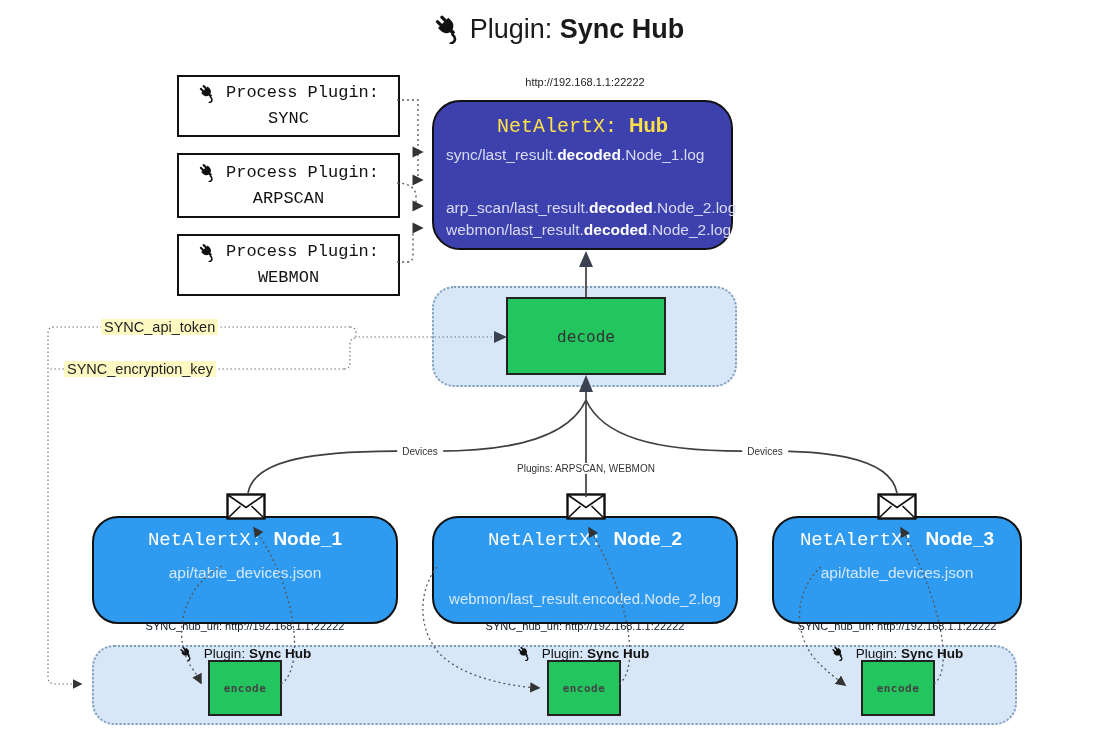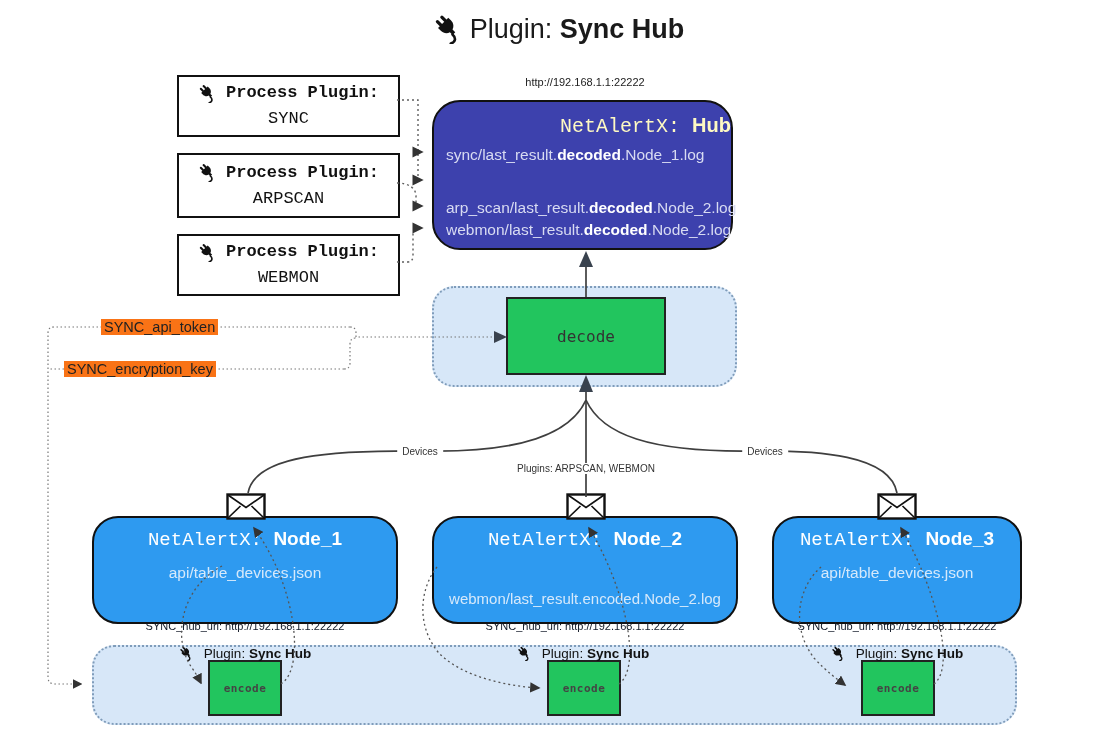--- a/index.html
+++ b/index.html
@@ -7,42 +7,42 @@
           font-family:"Liberation Sans",sans-serif;color:#1a1a1a;}
   .abs{position:absolute;}
   
   .title{left:0;right:0;top:14px;text-align:center;font-size:27px;color:#1a1a1a;z-index:2;}
   .title b{font-weight:700;}
   .plug{display:inline-block;vertical-align:-6px;margin-right:7px;color:#111;}
   
   .pbox{width:219px;background:#fff;border:2px solid #111;z-index:2;
         font-family:"Liberation Mono",monospace;font-size:17px;color:#111;
         display:flex;flex-direction:column;align-items:center;justify-content:center;line-height:26px;}
-  .pbox .l1{display:flex;align-items:center;gap:2px;font-weight:bold;}
+  .pbox .l1{display:flex;align-items:center;gap:2px;}
   
   .hub-url{left:485px;top:76px;width:200px;text-align:center;font-size:11px;color:#222;z-index:2;}
   .hub{left:432px;top:100px;width:301px;height:150px;background:#3d41ad;border:2px solid #111;
        border-radius:28px;box-sizing:border-box;z-index:2;}
-  .hub-title{position:absolute;left:0;right:0;top:12px;text-align:right;color:#fef9c3;font-size:20px;}
+  .hub-title{position:absolute;left:0;right:0;top:12px;text-align:center;color:#fde047;font-size:20px;}
   .hub-title .mono{font-family:"Liberation Mono",monospace;}
   .hub-title b{font-family:"Liberation Sans",sans-serif;font-weight:700;}
   .hub-row{position:absolute;left:12px;right:4px;height:20px;font-size:15.5px;color:#d8dbf2;white-space:nowrap;}
   .hub-row b{color:#fff;font-weight:700;}
   
   .lightc{background:#d7e7f8;border:2px dotted #7f9cba;border-radius:22px;box-sizing:border-box;z-index:1;}
   .decode-cont{left:432px;top:286px;width:305px;height:101px;}
   .bottom-cont{left:92px;top:645px;width:925px;height:80px;}
   .codebox{background:#22c55e;border:2px solid #222;box-sizing:border-box;z-index:2;
            display:flex;align-items:center;justify-content:center;
            font-family:"DejaVu Sans Mono",monospace;color:#333;}
   .decode-box{left:506px;top:297px;width:160px;height:78px;font-size:16px;}
   .encode-box{width:74px;height:56px;font-size:11px;letter-spacing:.5px;color:#444;font-weight:bold;}
   
   .linelabel{background:#fff;padding:0 5px;font-size:10px;color:#333;z-index:6;white-space:nowrap;}
-  .keylabel{background:#f97316;padding:0 3px;font-size:14.5px;color:#222;z-index:6;white-space:nowrap;}
+  .keylabel{background:#fef9c3;padding:0 3px;font-size:14.5px;color:#222;z-index:6;white-space:nowrap;}
   .ctr{transform:translateX(-50%);}
   
   .node{height:108px;background:#2e9af0;border:2px solid #111;border-radius:26px;
         box-sizing:border-box;z-index:2;top:516px;}
   .node-title{position:absolute;left:0;right:0;top:10px;text-align:center;color:#fff;font-size:19px;}
   .node-title .mono{font-family:"Liberation Mono",monospace;}
   .node-title b{font-weight:700;}
   .node-line{position:absolute;left:0;right:0;text-align:center;color:#d6e9fb;font-size:15.5px;white-space:nowrap;}
   .node-url{position:absolute;left:0;right:0;text-align:center;color:#101826;font-size:11px;}
   .envelope{z-index:4;}

